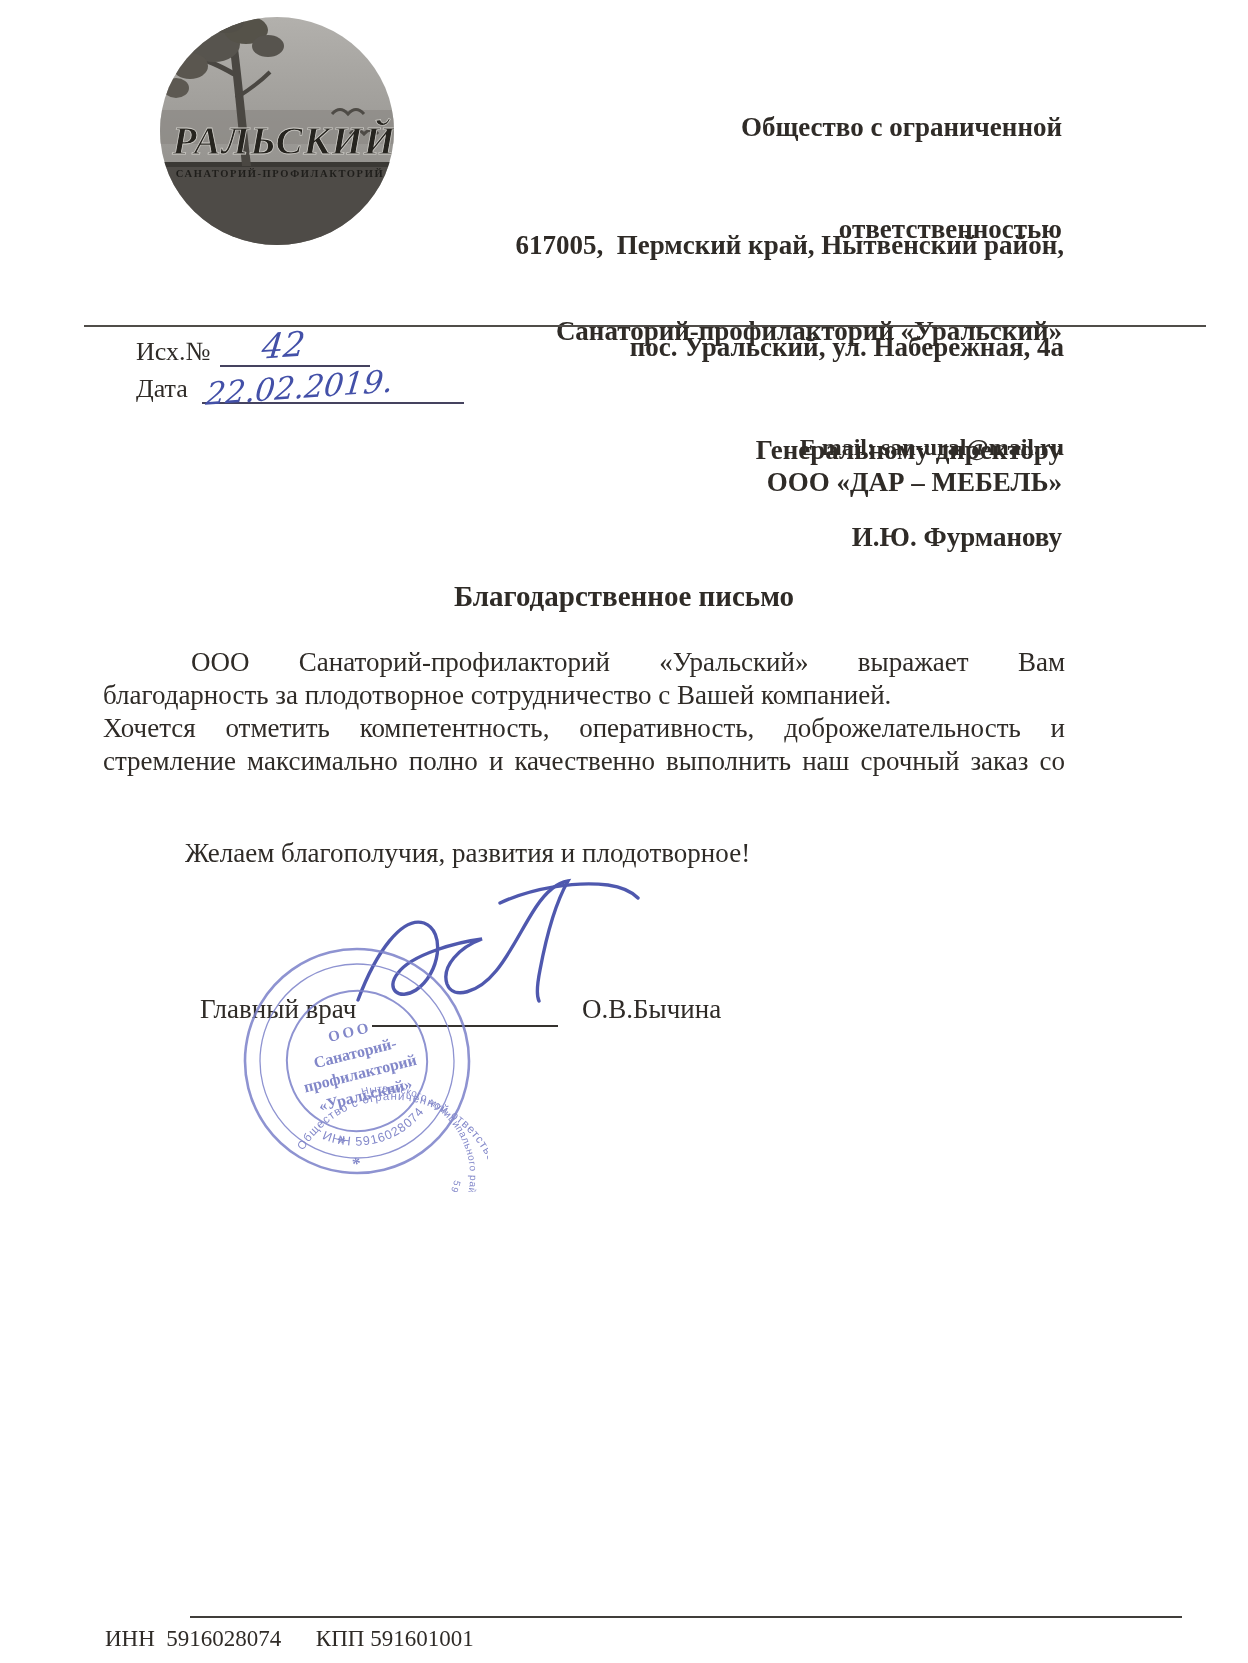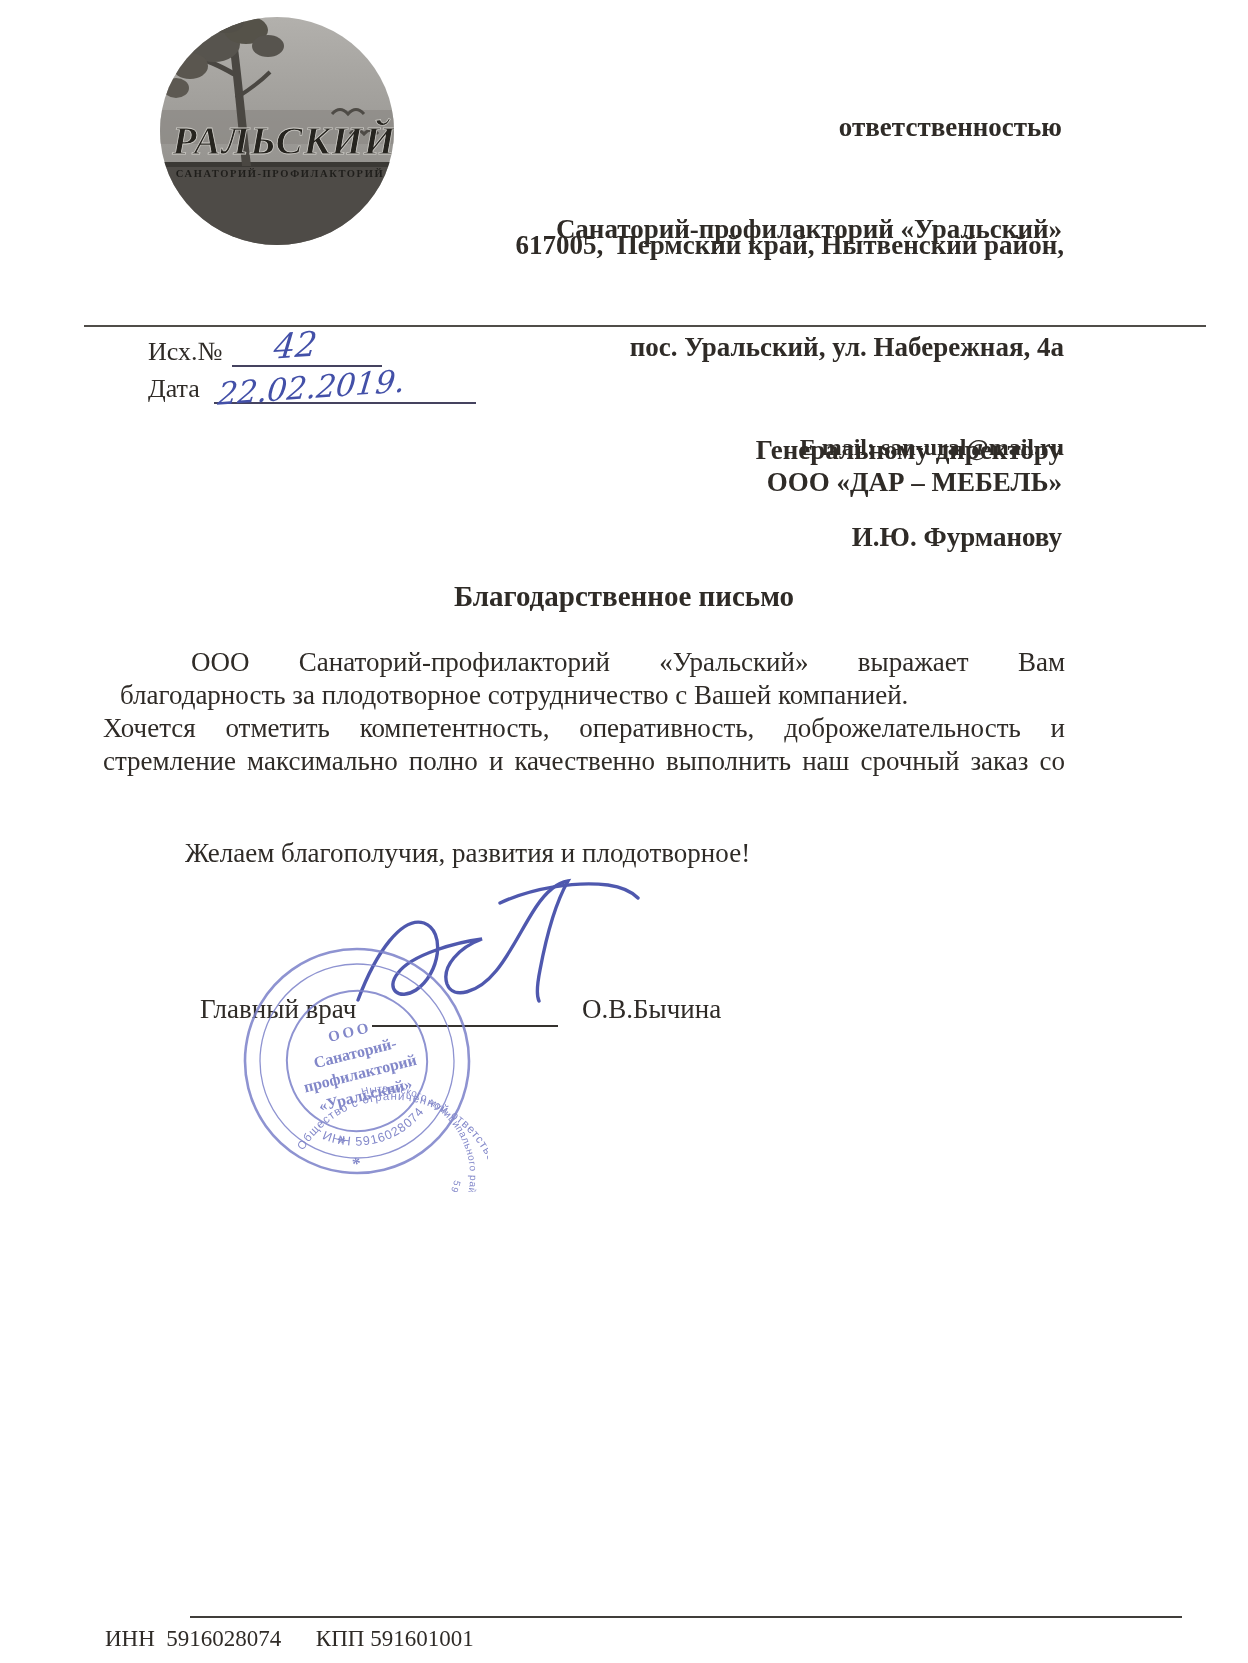--- a/index.html
+++ b/index.html
@@ -15,42 +15,42 @@
   .org-block{right:186px;top:42px;text-align:right;font-weight:bold;
     font-size:27px;line-height:34px;white-space:pre;}
   .addr-block{right:184px;top:160px;text-align:right;font-weight:bold;
     font-size:27px;line-height:34px;white-space:pre;}
   .addr-block .small{font-size:24px;line-height:31px;}
 
   .rule-top{left:84px;top:325px;width:1122px;height:2px;background:#504d49;}
   .rule-bottom{left:190px;top:1616px;width:992px;height:2px;background:#403e3a;}
 
   
-  .ref{left:148px;top:330px;font-size:26px;}
+  .ref{left:136px;top:330px;font-size:26px;}
   .ref-row{display:flex;align-items:flex-end;height:37px;}
   .ref-label{display:inline-block;}
   .ref-line{display:inline-block;border-bottom:2px solid #45435f;position:relative;}
   .ref-line.w1{width:150px;margin-left:10px;}
   .ref-line.w2{width:262px;margin-left:14px;}
   .hand{position:absolute;color:#4350a8;font-style:italic;
     font-family:"DejaVu Serif","Liberation Serif",serif;
     transform:rotate(-4deg) skewX(-10deg);white-space:nowrap;}
   .hand-num{font-size:34px;left:42px;bottom:0px;}
   .hand-date{font-size:31px;left:4px;bottom:-3px;}
 
   
   .recipient{right:186px;top:434px;text-align:right;font-weight:bold;
     font-size:27px;line-height:32px;}
   .recipient .person{margin-top:23px;}
 
   
   .title{left:0;right:0;top:572px;text-align:center;font-weight:bold;font-size:29px;margin-top:8px;}
   .body-text{left:103px;top:646px;width:962px;font-size:27px;}
   .bline{height:33px;line-height:33px;text-align:justify;text-align-last:justify;}
-  .bline.last{text-align-last:left;margin-left:17px;}
+  .bline.last{text-align-last:left;}
   .bline.indent{padding-left:88px;}
   .closing{left:103px;top:838px;width:962px;font-size:27px;padding-left:82px;}
 
   
   .sig-role{left:200px;top:994px;font-size:27px;}
   .sig-line{left:372px;top:1025px;width:186px;height:2px;background:#35322e;}
   .sig-name{left:568px;top:994px;font-size:27px;margin-left:14px;}
   .sig-svg{left:348px;top:876px;width:300px;height:152px;}
   .stamp{left:226px;top:930px;width:262px;height:262px;opacity:.85;}
 
@@ -96,20 +96,21 @@
         <path d="M176,100 q8,-9 16,0 q8,-9 16,0"></path>
         <path d="M194,120 q7,-8 14,0 q7,-8 14,0"></path>
       </g>
 
       <text x="128" y="140" text-anchor="middle" font-family="Liberation Serif, serif" font-weight="bold" font-style="italic" font-size="40" letter-spacing="1" fill="#26241f" stroke="#cfcdc8" stroke-width="0.8">РАЛЬСКИЙ</text>
       <text x="124" y="163" text-anchor="middle" font-family="Liberation Serif, serif" font-weight="bold" font-size="10.5" letter-spacing="1.6" fill="#1f1e1b">САНАТОРИЙ-ПРОФИЛАКТОРИЙ</text>
     </g>
   </svg>
 
   <div class="abs org-block">
+    <div>Общество с ограниченной</div>
     <div>ответственностью</div>
     <div>Санаторий-профилакторий «Уральский»</div>
   </div>
 
   <div class="abs addr-block">
     <div>617005,  Пермский край, Нытвенский район,</div>
     <div>пос. Уральский, ул. Набережная, 4а</div>
     <div class="small">E mail: san-ural@mail.ru</div>
   </div>
 

